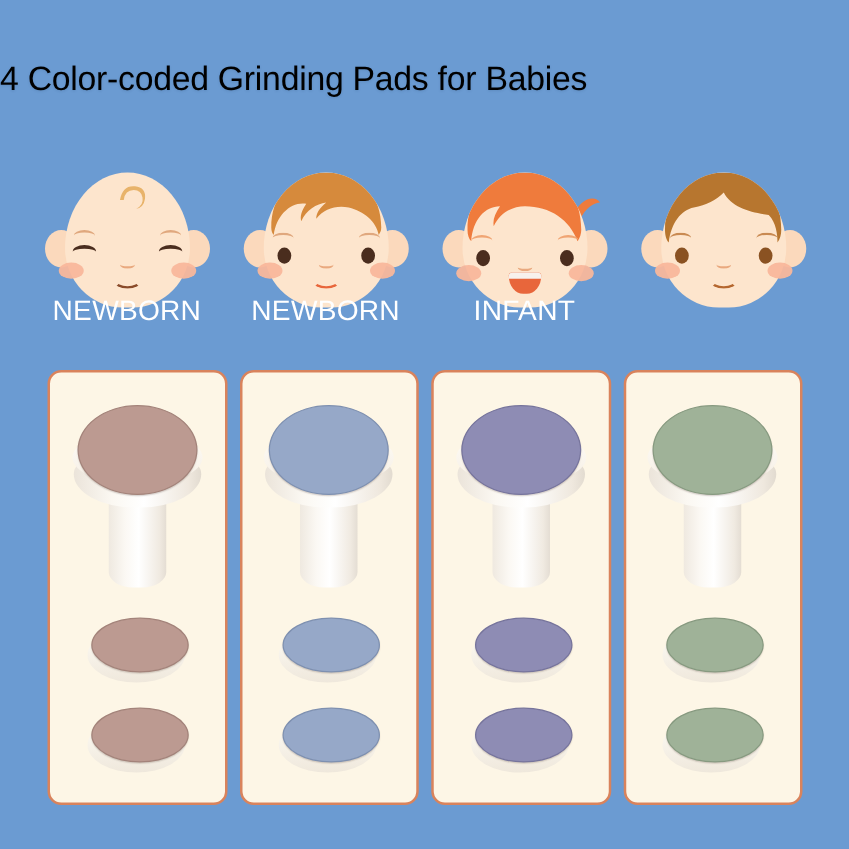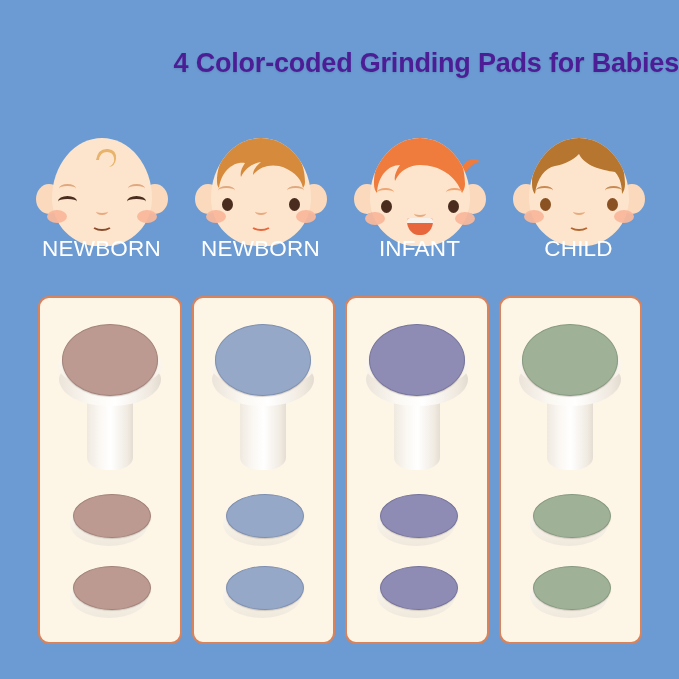--- a/index.html
+++ b/index.html
@@ -8,24 +8,24 @@
     background:#6b9bd2;
     font-family:"Liberation Sans", sans-serif;
     overflow:hidden;
     position:relative;
   }
 
   
   #page-title {
     position:absolute;
     top:48px; left:0; width:679px;
-    text-align:right;
-    color:#4c1d95;
+    text-align:left;
+    color:#000000;
     font-size:27px;
-    font-weight:bold;
+    font-weight:normal;
     letter-spacing:-0.2px;
     text-shadow:0 1px 2px rgba(40,70,110,0.18);
   }
 
   
   #faces-row {
     position:absolute;
     top:112px; left:22px;
     width:636px; height:160px;
     display:flex;
@@ -270,21 +270,20 @@
       </div>
       <div class="brow l" style="top:52px;border-top-color:#c98a52"></div>
       <div class="brow r" style="top:52px;border-top-color:#c98a52"></div>
       <div class="eye-open l" style="top:64px;background:#8a5222"></div>
       <div class="eye-open r" style="top:64px;background:#8a5222"></div>
       <div class="cheek l"></div>
       <div class="cheek r"></div>
       <div class="nose"></div>
       <div class="mouth-smile" style="border-bottom-color:#b5672f"></div>
     </div>
-    <div class="face-label">CHILD</div>
   </div>
 </div>
 
 <div id="cards-row">
 
   <div class="card">
     <div class="grinder">
       <div class="stem"></div>
       <div class="collar"></div>
       <div class="rim"></div>

